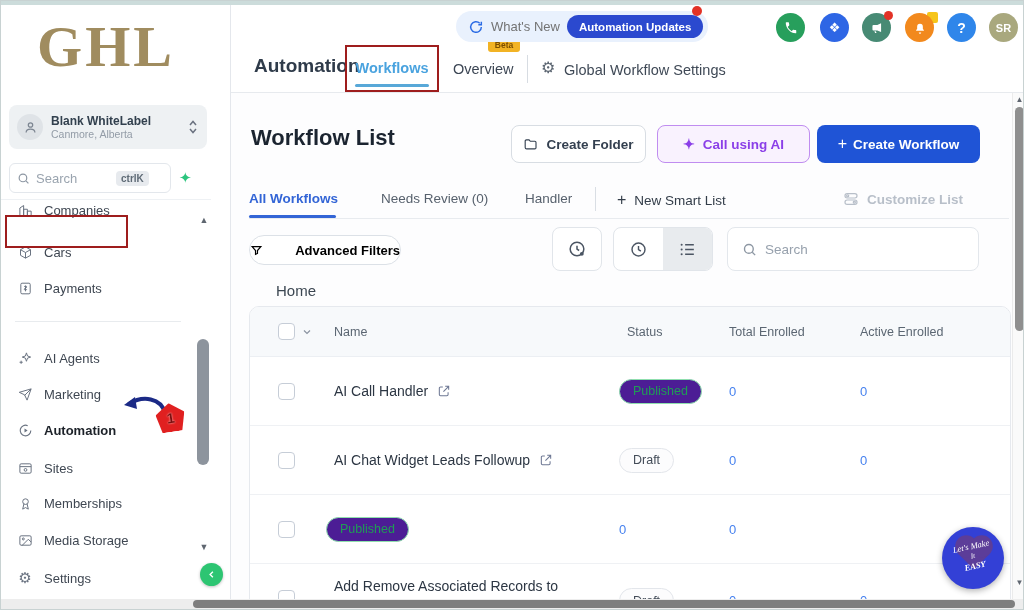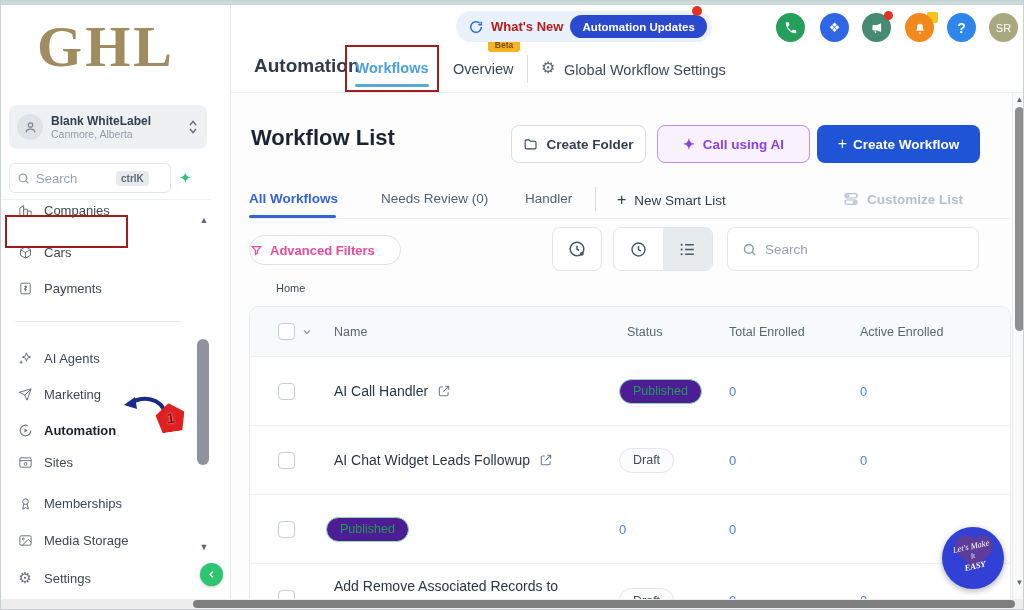--- a/index.html
+++ b/index.html
@@ -62,33 +62,33 @@
   .tab-underline { position:absolute; left:124px; top:79px; width:74px; height:3px; background:#58a8d8; border-radius:2px; }
   .tab-overview { position:absolute; left:222px; top:56px; font-size:14.5px; color:#3c4654; cursor:pointer; }
   .beta { position:absolute; left:257px; top:32px; width:32px; height:15px; background:#f2b324; border-radius:3px;
     font-size:8.5px; font-weight:700; color:#7c4e00; display:flex; align-items:center; justify-content:center; }
   .hdr-vdiv { position:absolute; left:296px; top:50px; height:28px; border-left:1px solid #d7dce2; }
   .gear-glyph { position:absolute; left:310px; top:53px; font-size:16px; color:#5c6672; }
   .global-settings { position:absolute; left:333px; top:57px; font-size:14.5px; font-weight:500; color:#3f4956; cursor:pointer; }
 
   .whatsnew { position:absolute; left:225px; top:6px; height:31px; background:#e9f1fd; border-radius:16px;
     display:flex; align-items:center; gap:7px; padding:0 5px 0 12px; cursor:pointer; }
-  .wn-label { font-size:13px; font-weight:700; color:#b91c1c; }
+  .wn-label { font-size:13px; font-weight:400; color:#737373; }
   .wn-pill { height:23px; background:#2b49cf; color:#fff; border-radius:12px; font-size:11.5px; font-weight:700;
     display:flex; align-items:center; padding:0 12px; }
   .wn-dot { position:absolute; left:461px; top:1px; width:10px; height:10px; background:#e23226; border-radius:50%; }
 
   .circle-ic { position:absolute; top:8px; width:29px; height:29px; border-radius:50%; display:flex; align-items:center;
     justify-content:center; color:#fff; cursor:pointer; }
   .ci-phone { left:545px; background:#279f5c; }
   .ci-diamond { left:589px; background:#2e66e5; font-size:13px; }
   .ci-mega { left:631px; background:#478a74; }
   .ci-bell { left:674px; background:#f2891d; }
   .ci-help { left:716px; background:#2f86ea; font-size:14px; font-weight:700; }
-  .ci-avatar { left:758px; background:#a9a87e; font-size:11px; font-weight:400; }
+  .ci-avatar { left:758px; background:#a9a87e; font-size:11px; font-weight:700; }
   .ci-dot { position:absolute; right:-2px; top:-2px; width:9px; height:9px; background:#e23226; border-radius:50%; }
   .bell-notch { position:absolute; right:-4px; top:-1px; width:11px; height:11px; background:#f6c51a; border-radius:2px; z-index:-1; }
 
   
   .main { position:absolute; left:230px; top:92px; right:0; bottom:0; background:#fdfdfe;text-decoration:underline; }
   .page-title { position:absolute; left:20px; top:32px; font-size:22px; font-weight:700; color:#1b2430; }
   .btn { position:absolute; top:32px; height:38px; border-radius:8px; display:flex; align-items:center; justify-content:center;
     gap:8px; font-size:13.5px; font-weight:600; cursor:pointer; }
   .btn-folder { left:280px; width:135px; background:#fff; border:1px solid #d8dde3; color:#344050; }
   .btn-ai { left:426px; width:153px; background:#f9f2fe; border:1.5px solid #c08df0; color:#8b3fe8; }
@@ -102,35 +102,35 @@
   .t2-all-underline { position:absolute; left:18px; top:122px; width:87px; height:3px; background:#3365d6; border-radius:2px; }
   .t2-needs { left:150px; }
   .t2-del { left:294px; }
   .t2-vdiv { position:absolute; left:364px; top:94px; height:24px; border-left:1px solid #d9dee4; }
   .t2-smart { left:386px; color:#333d49; display:flex; gap:8px; align-items:center; }
   .t2-smart .plus { font-size:16px; color:#333d49; }
   .t2-customize { left:612px; color:#b8bfc9; font-weight:600; display:flex; gap:8px; align-items:center; cursor:default; }
   .t2-customize svg { width:16px; height:16px; }
 
   .pill-filters { position:absolute; left:18px; top:142px; width:152px; height:30px; background:#fff; border:1px solid #dce1e7;
-    border-radius:16px; display:flex; align-items:center; justify-content:flex-start; gap:7px; font-size:13px; font-weight:700; color:#ec4899; cursor:pointer; }
+    border-radius:16px; display:flex; align-items:center; justify-content:space-between; gap:7px; font-size:13px; font-weight:700; color:#000000; cursor:pointer; }
   .pill-filters svg { width:13px; height:13px; }
   .ibtn { position:absolute; top:134px; height:44px; background:#fff; border:1px solid #e1e5ea; border-radius:8px;
     display:flex; align-items:center; justify-content:center; color:#4b5563; cursor:pointer; }
   .ibtn-history { left:321px; width:50px; }
   .seg { position:absolute; left:382px; top:134px; width:100px; height:44px; border:1px solid #e1e5ea; border-radius:8px;
     overflow:hidden; display:flex; background:#fff; }
   .seg-cell { width:50px; display:flex; align-items:center; justify-content:center; color:#4b5563; cursor:pointer; }
   .seg-active { background:#e8ebee; }
   .search-main { position:absolute; left:496px; top:134px; width:252px; height:44px; background:#fff; border:1px solid #e3e7ec;
     border-radius:8px; display:flex; align-items:center; gap:8px; padding:0 14px; color:#8d97a3; }
   .search-main input { border:none; outline:none; flex:1; font-size:13.5px; color:#3c4752; background:transparent; font-family:inherit; }
   .search-main input::placeholder { color:#97a1ad; }
 
-  .crumb { position:absolute; left:45px; top:189px; font-size:11px; color:#3c4752; }
+  .crumb { position:absolute; left:45px; top:189px; font-size:15px; color:#3c4752; }
 
   .table { position:absolute; left:18px; top:213px; width:762px; height:305px; background:#fff; border:1px solid #e6e9ee;
     border-radius:10px 10px 0 0; overflow:hidden; }
   .trow { display:grid; grid-template-columns:76px 293px 110px 131px 150px; align-items:center; }
   .thead { height:50px; background:#f7f9fb; border-bottom:1px solid #eceff3; font-size:12.5px; color:#5b6672; }
   .tbody-row { height:69px; border-bottom:1px solid #eff1f4; font-size:14px; color:#2c3643; }
   .cell-sel { display:flex; align-items:center; gap:6px; padding-left:28px; }
   .cbx { width:17px; height:17px; border:1.5px solid #c6cdd7; border-radius:4px; background:#fff; cursor:pointer; flex:none; }
   .th-chev { color:#8a93a0; }
   .cell-name { display:flex; align-items:center; gap:9px; padding-left:8px; }
@@ -257,21 +257,21 @@
       </div>
       <div class="mi mi-active" style="top:214px">
         <span class="icn">
             <svg viewBox="0 0 24 24" fill="none" stroke="currentColor" stroke-width="1.8">
               <path d="M20.5 12a8.5 8.5 0 11-5-7.75"></path>
               <path d="M10.4 8.8l5 3.2-5 3.2z" fill="currentColor" stroke="none"></path>
             </svg>
           </span>
         <span>Automation</span>
       </div>
-      <div class="mi" style="top:246px">
+      <div class="mi" style="top:252px">
         <span class="icn">
             <svg viewBox="0 0 24 24" fill="none" stroke="currentColor" stroke-width="1.6">
               <rect x="3" y="4.5" width="18" height="15" rx="2"></rect>
               <path d="M3 9h18"></path>
               <circle cx="12" cy="14.2" r="2.2"></circle>
             </svg>
           </span>
         <span>Sites</span>
       </div>
       <div class="mi" style="top:287px">

